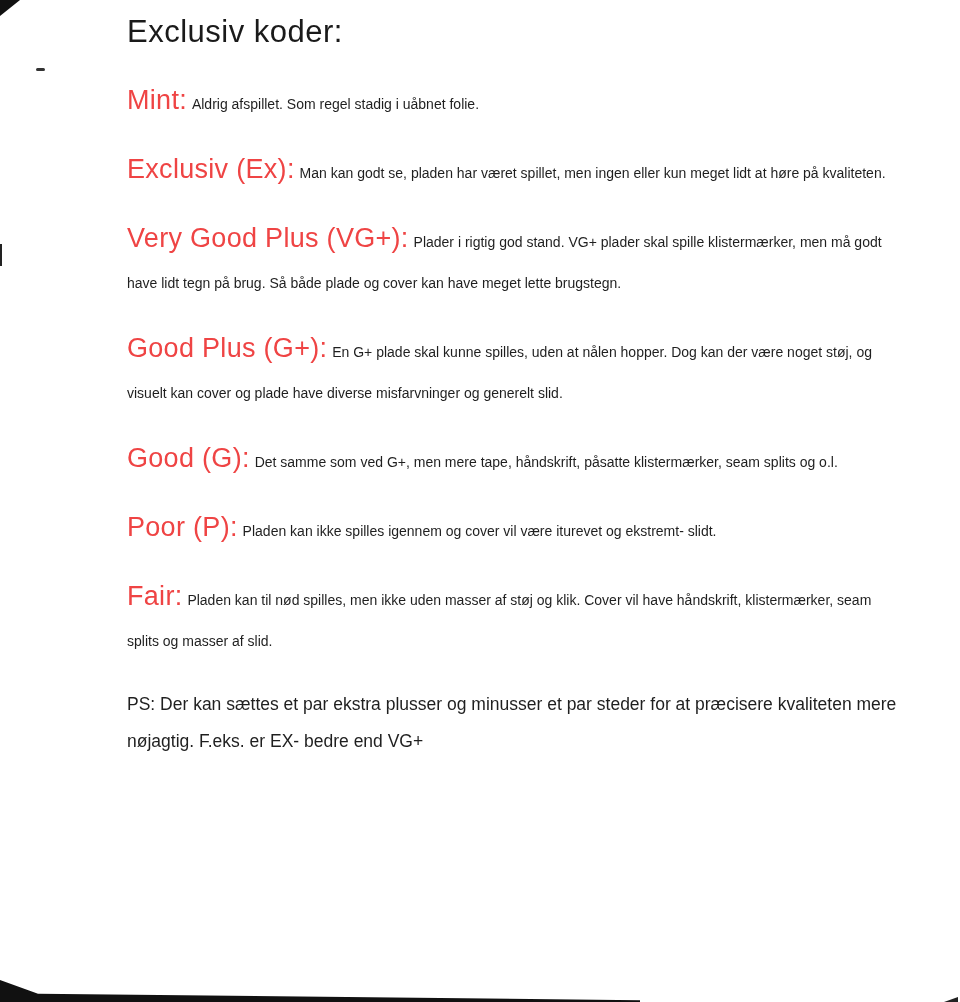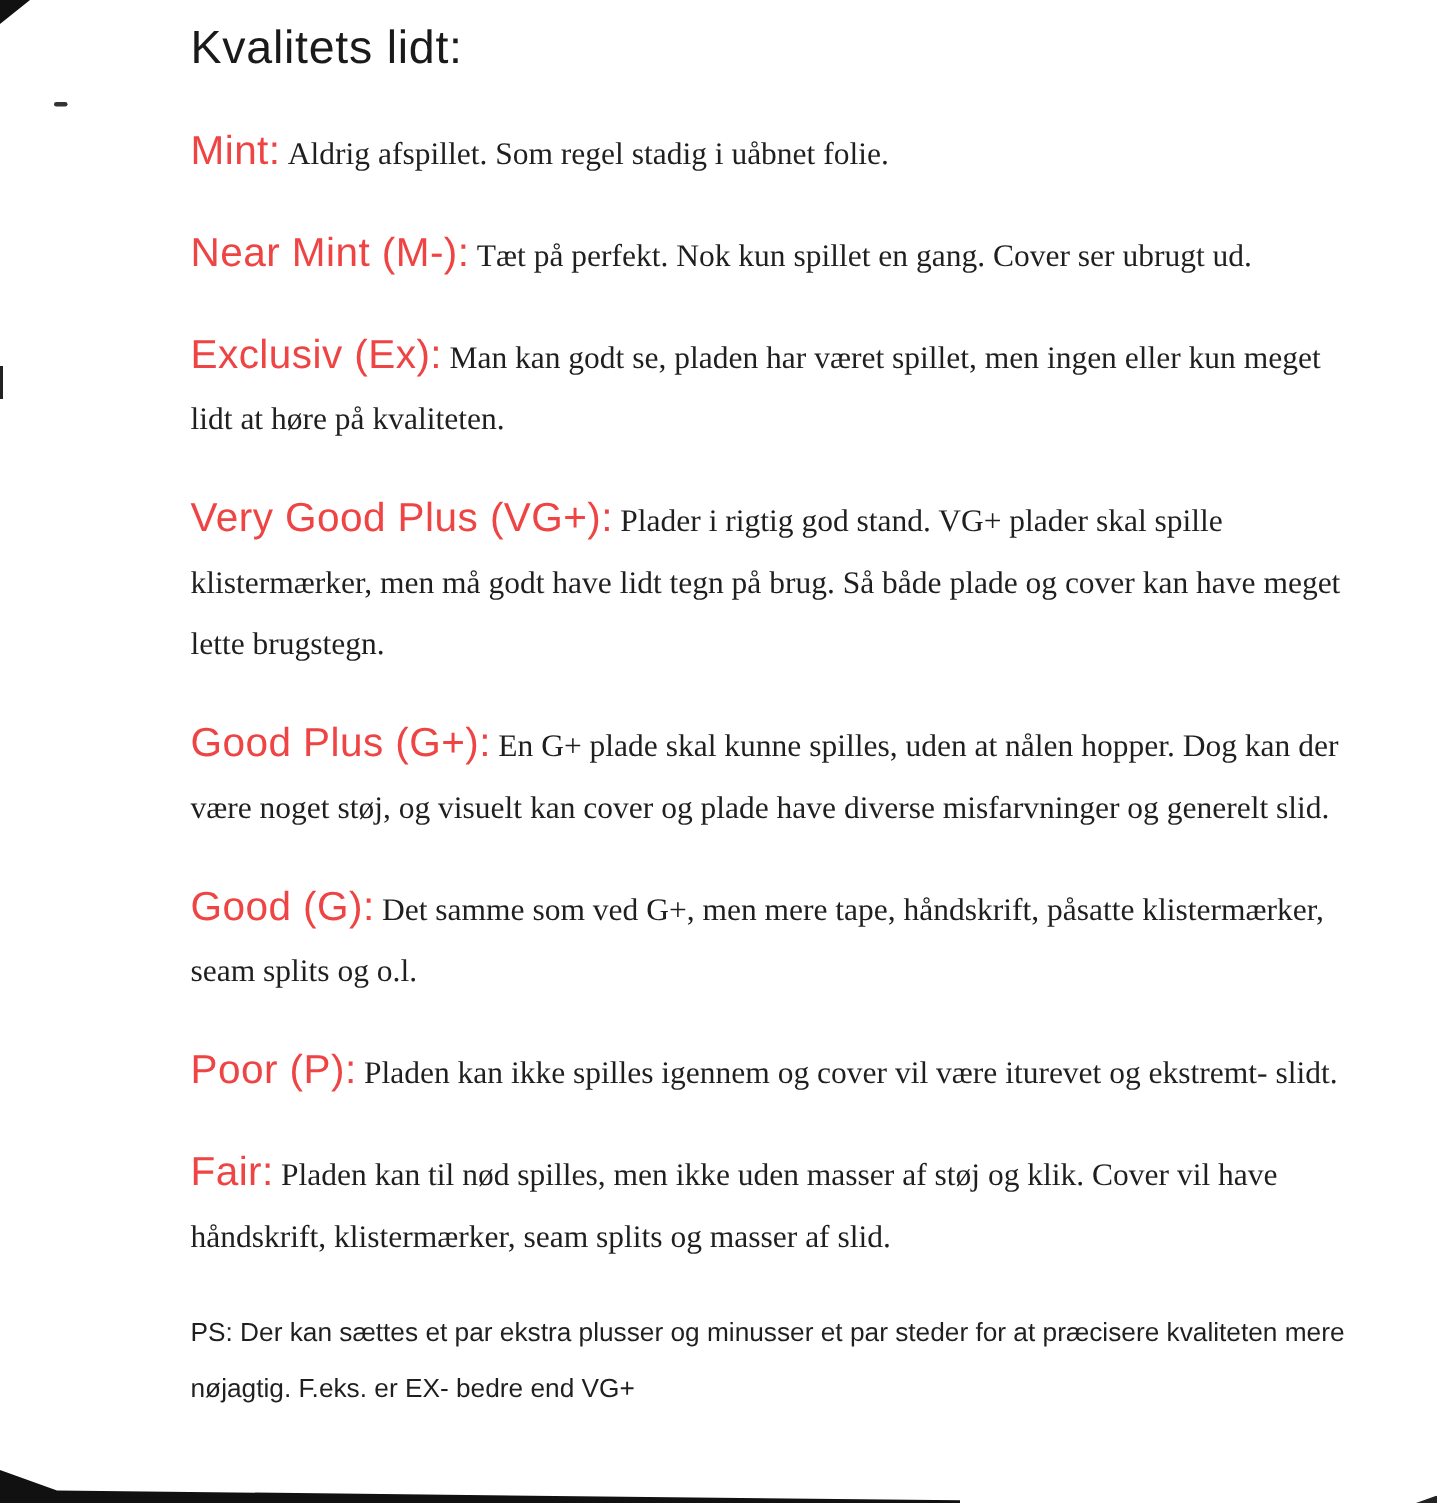--- a/index.html
+++ b/index.html
@@ -32,23 +32,22 @@
     margin: 0 0 25px 0;
     line-height: 40px;
     font-size: 17.5px;
   }
   .entry .term {
     font-size: 27px;
     color: #ef4444;
     letter-spacing: 0.3px;
   }
   .entry .desc {
-    font-size: 21px;
+    font-size: 14px;
     color: #1f1f1f;
-    font-family: Liberation Serif, serif;
   }
   .ps-note {
     margin: 6px 0 0 0;
     font-size: 17.5px;
     line-height: 37px;
     color: #1f1f1f;
   }
   
   .artifact {
     position: absolute;
@@ -80,31 +79,27 @@
     width: 14px; height: 5px;
     clip-path: polygon(0 100%, 100% 0, 100% 100%);
     background: #222;
   }
 </style>
 </head>
 <body>
 
 <div class="page">
 
-  <h1 class="doc-title">Kvalitets lidt:</h1>
+  <h1 class="doc-title">Exclusiv koder:</h1>
 
   <p class="entry">
     <span class="term">Mint:</span>
     <span class="desc">Aldrig afspillet. Som regel stadig i uåbnet folie.</span>
   </p>
 
-  <p class="entry">
-    <span class="term">Near Mint (M-):</span>
-    <span class="desc">Tæt på perfekt. Nok kun spillet en gang. Cover ser ubrugt ud.</span>
-  </p>
 
   <p class="entry">
     <span class="term">Exclusiv (Ex):</span>
     <span class="desc">Man kan godt se, pladen har været spillet, men ingen eller kun meget lidt at høre på kvaliteten.</span>
   </p>
 
   <p class="entry">
     <span class="term">Very Good Plus (VG+):</span>
     <span class="desc">Plader i rigtig god stand. VG+ plader skal spille klistermærker, men må godt have lidt tegn på brug. Så både plade og cover kan have meget lette brugstegn.</span>
   </p>

